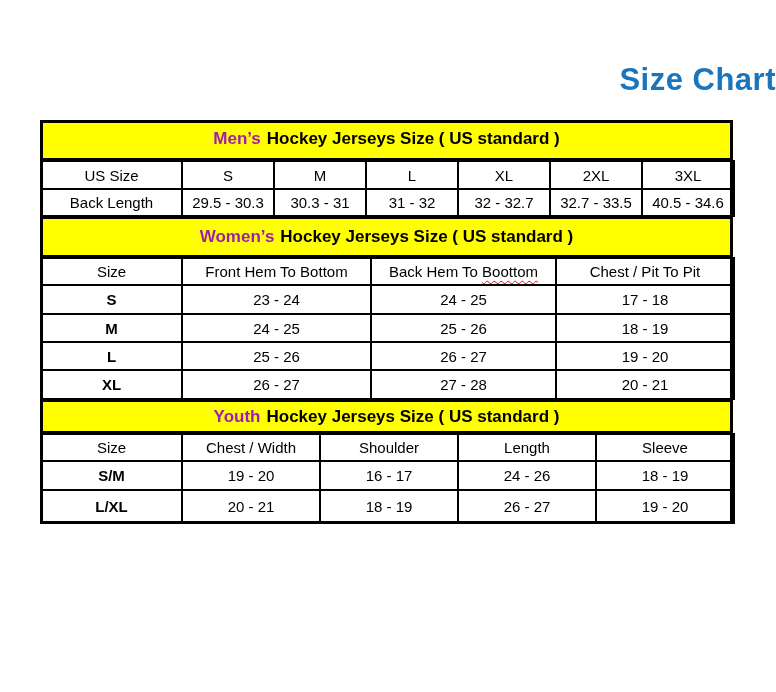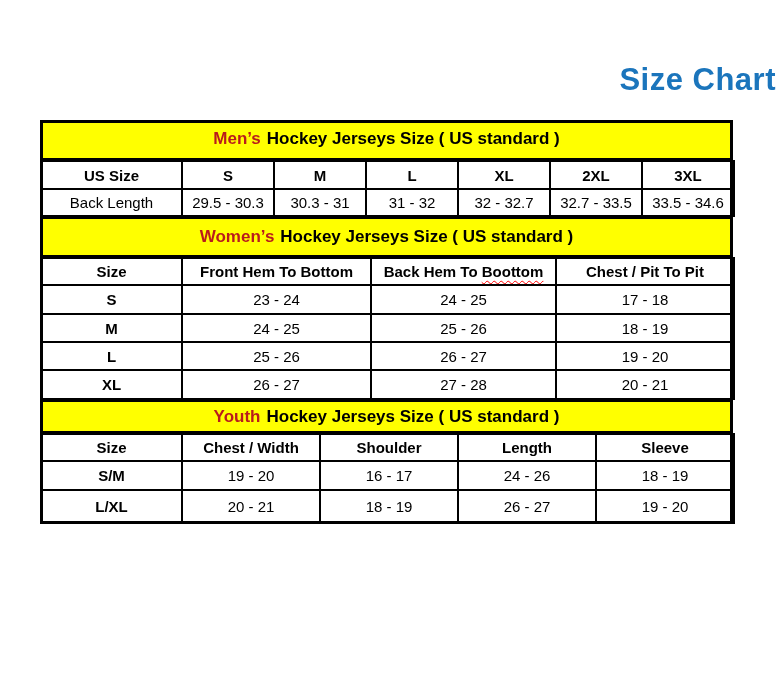--- a/index.html
+++ b/index.html
@@ -47,37 +47,37 @@
     height: 40px;
     display: flex;
     align-items: center;
     justify-content: center;
     column-gap: 6px;
     font-weight: bold;
     font-size: 17px;
     color: #000;
   }
   .banner.short { height: 33px; }
-  .banner .hl { color: #b91c1c; }
+  .banner .hl { color: #a21caf; }
   table {
     width: 100%;
     border-collapse: collapse;
     table-layout: fixed;
   }
   th, td {
     border: 2px solid #000;
     text-align: center;
     vertical-align: middle;
     padding: 0 2px;
     font-size: 15px;
     font-weight: normal;
     overflow: hidden;
     white-space: nowrap;
   }
-  th { font-weight: bold; }
+  th { font-weight: normal; }
   td.rowlabel-bold { font-weight: bold; }
   tr.h28 { height: 28px; }
   tr.h27 { height: 27px; }
   tr.h29 { height: 29px; }
   tr.h33 { height: 33px; }
   .misspell {
     text-decoration-line: underline;
     text-decoration-style: wavy;
     text-decoration-color: #FF0000;
     text-decoration-thickness: 1px;
@@ -119,21 +119,21 @@
           <th>2XL</th>
           <th>3XL</th>
         </tr>
         <tr class="h27">
           <td>Back Length</td>
           <td>29.5 - 30.3</td>
           <td>30.3 - 31</td>
           <td>31 - 32</td>
           <td>32 - 32.7</td>
           <td>32.7 - 33.5</td>
-          <td>33.5 - 34.6</td>
+          <td>40.5 - 34.6</td>
         </tr>
       </tbody>
     </table>
 
     <div class="banner">
       <span class="hl">Women’s</span>
       <span>Hockey Jerseys Size ( US standard )</span>
     </div>
 
     <table>

